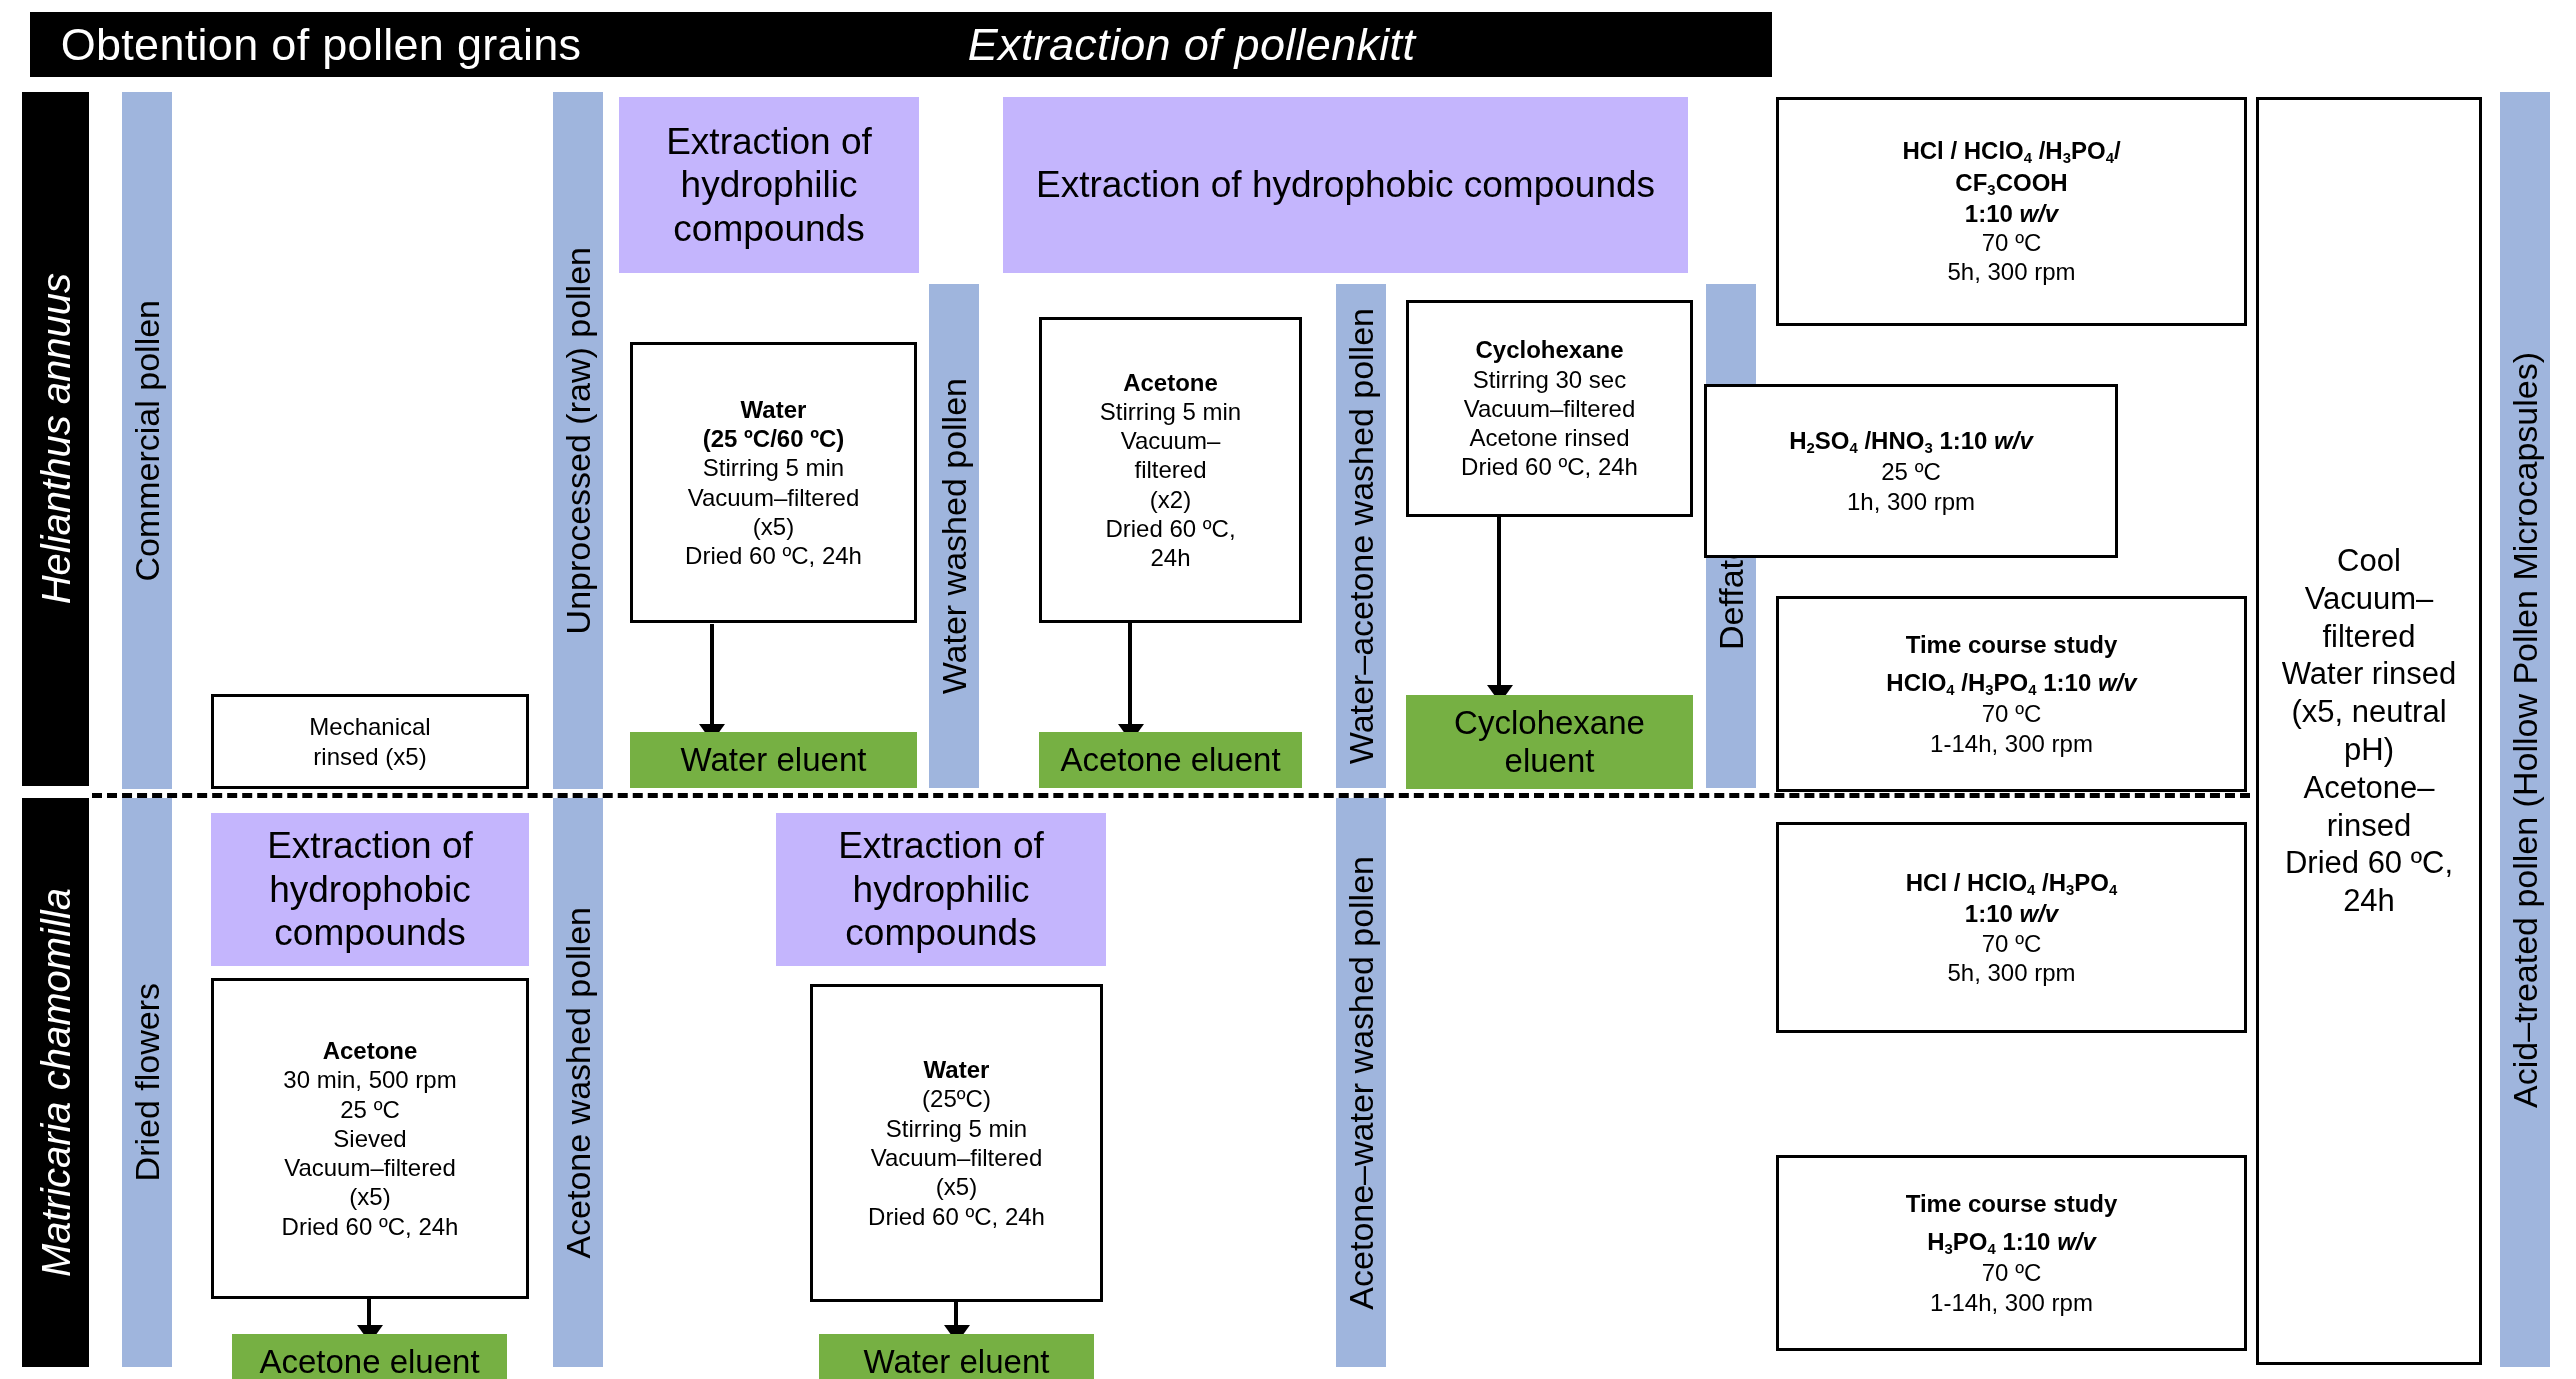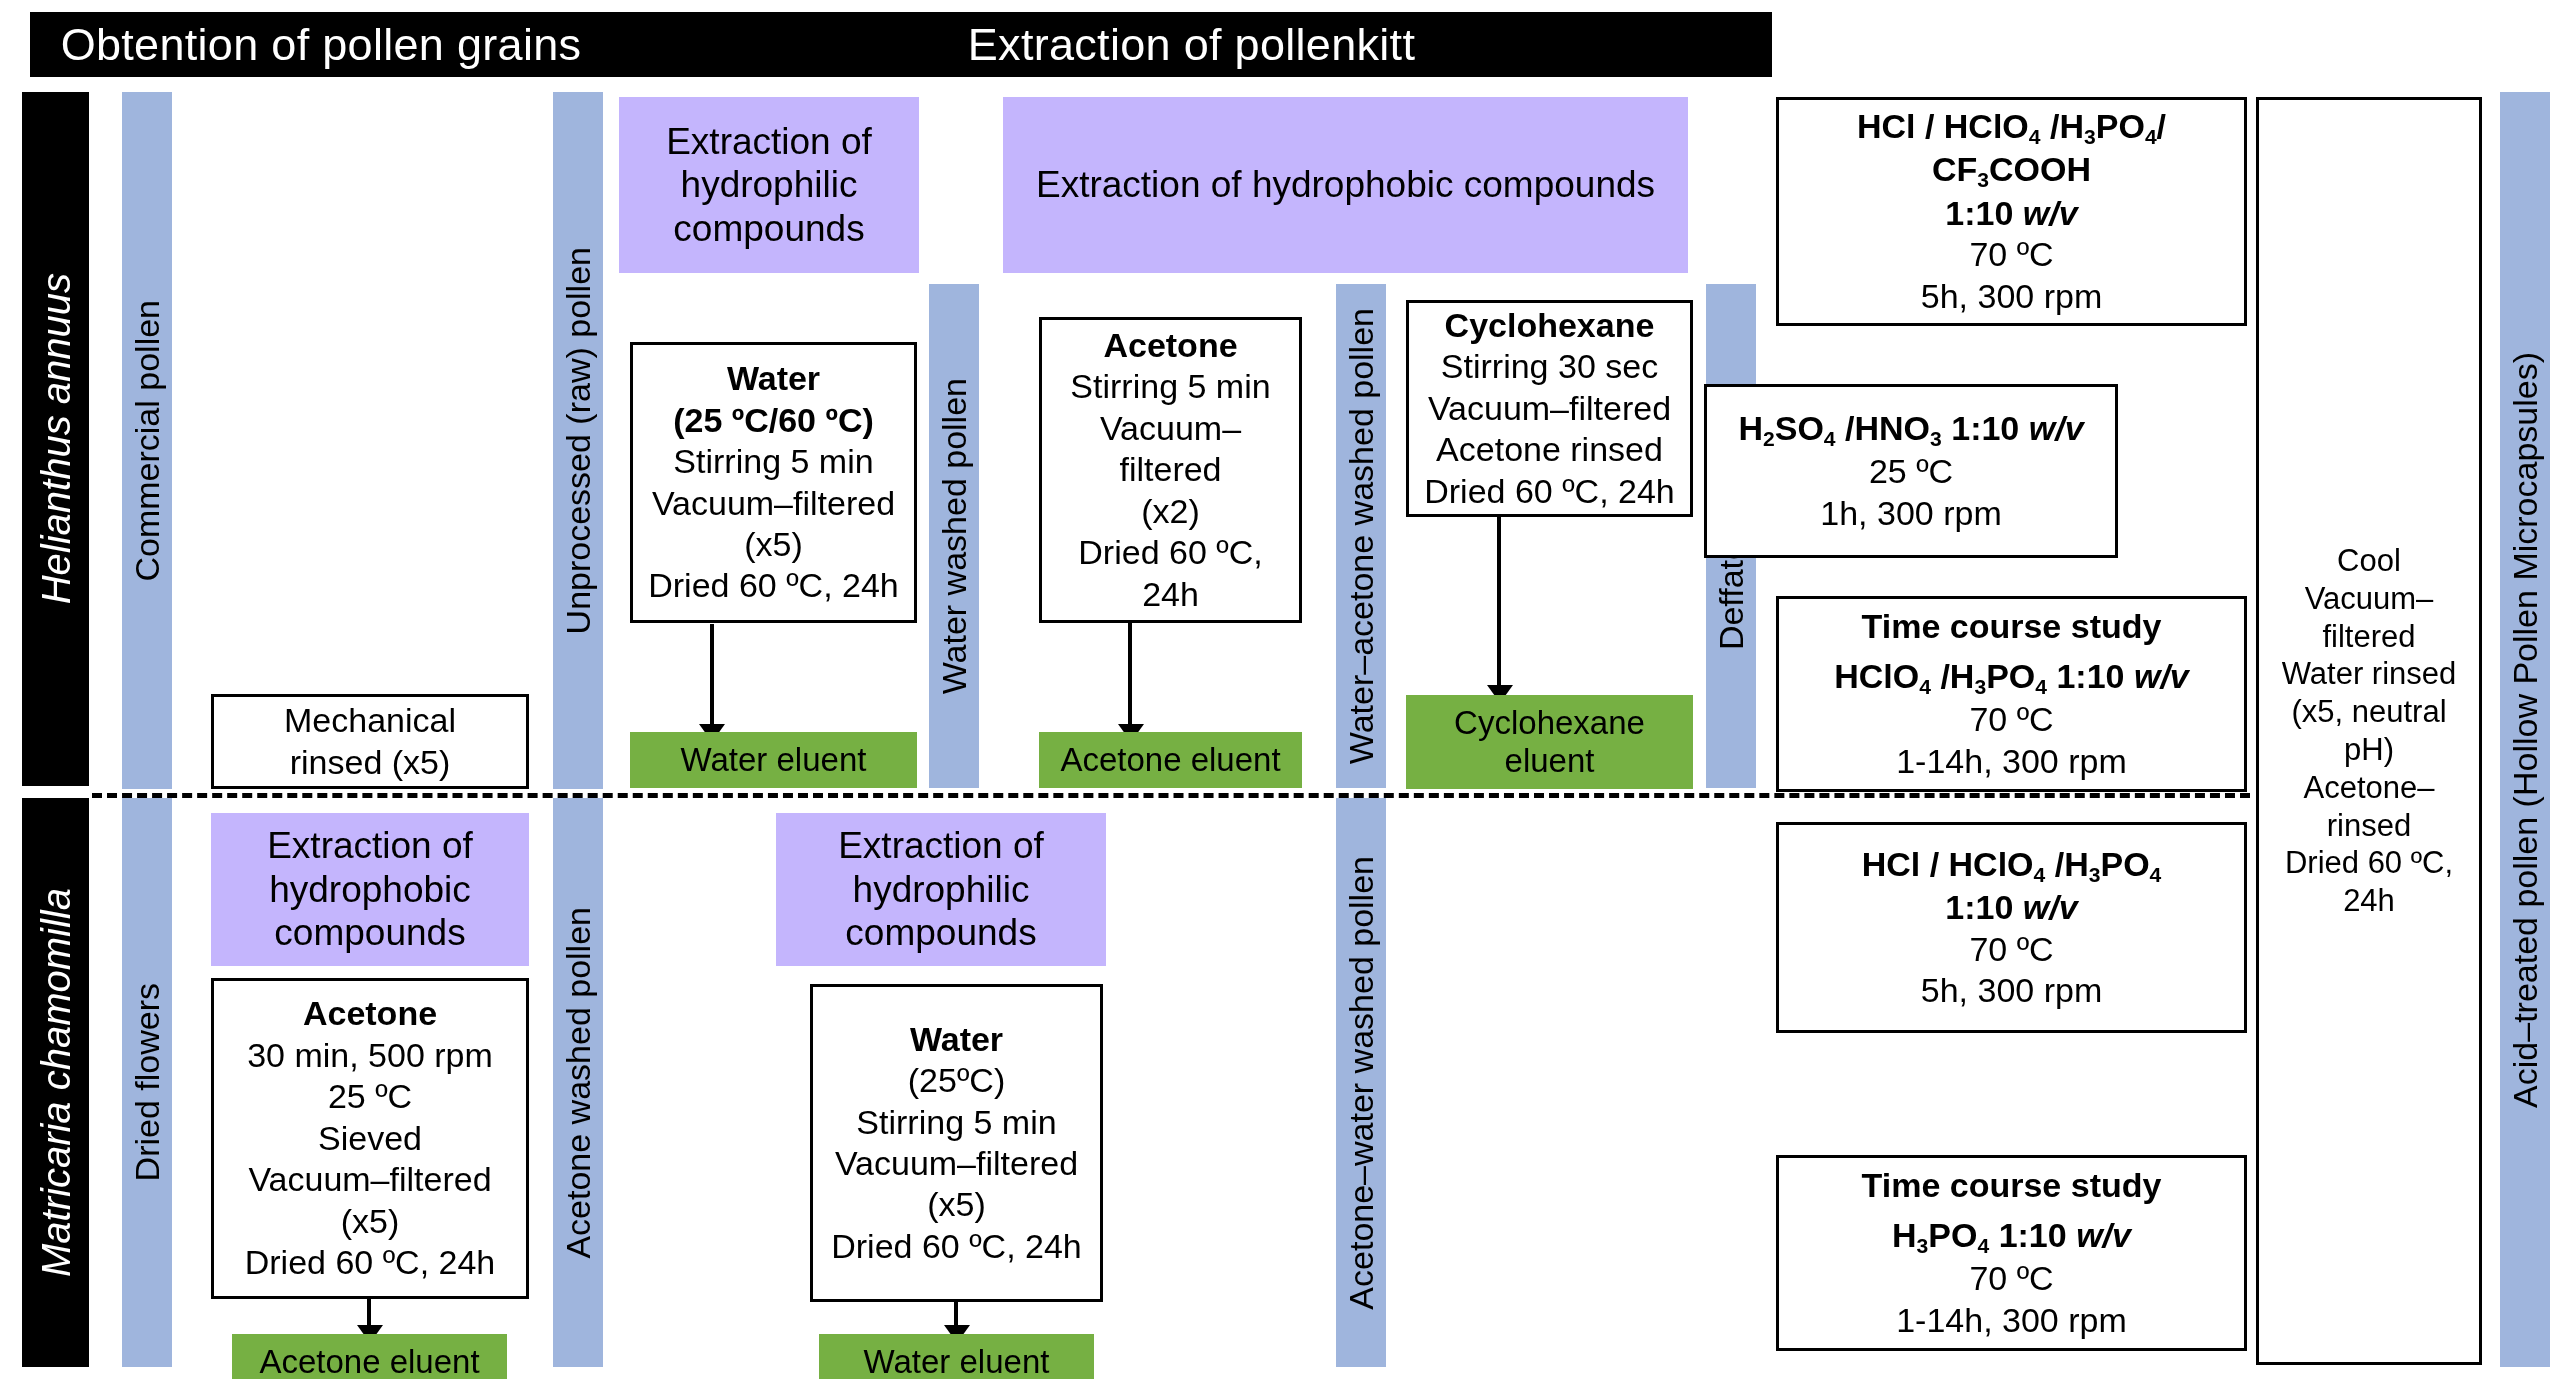--- a/index.html
+++ b/index.html
@@ -19,38 +19,38 @@
       font-size:40px;color:#fff;font-style:italic;line-height:1;}
 
   .orange{position:absolute;background:#c4b5fd;display:flex;align-items:center;justify-content:center;
       text-align:center;font-size:37px;line-height:1.18;color:#000;padding:3.7px 6.1px;box-sizing:border-box;}
 
   .green{position:absolute;background:#76B043;display:flex;align-items:center;justify-content:center;
       text-align:center;font-size:33px;line-height:1.15;color:#000;box-sizing:border-box;}
 
   .box{position:absolute;background:#fff;border:3.1px solid #000;box-sizing:border-box;
       display:flex;align-items:center;justify-content:center;text-align:center;
-      font-size:34px;line-height:1.22;color:#000;padding:4.9px 6.1px;}
+      font-size:24px;line-height:1.22;color:#000;padding:4.9px 6.1px;}
   .box .inner{width:100%;}
   .box i{font-style:italic;}
   sub{font-size:0.62em;vertical-align:-0.28em;}
 
   .arrow{position:absolute;background:#000;width:4.3px;}
   .arrowhead{position:absolute;width:0;height:0;border-left:13px solid transparent;
       border-right:13px solid transparent;border-top:18.3px solid #000;}
 
   .dashline{position:absolute;height:0;border-top:5.5px dashed #000;}
 </style>
 </head>
 <body>
 
 <div id="page">
 
   <div class="hdr" style="left:22px;top:12.2px;width:582px;height:65px;margin-left:8px;">Obtention of pollen grains</div>
-  <div class="hdr" style="left:611px;top:12.2px;width:1161px;height:65px;">Extraction of pollenkitt</div>
+  <div class="hdr" style="left:611px;top:12.2px;width:1161px;height:65px;font-style:italic;">Extraction of pollenkitt</div>
 
   <div class="specbar" style="left:22px;top:92px;width:67px;height:694px;">
     <span>Helianthus annuus</span>
   </div>
   <div class="specbar" style="left:22px;top:798px;width:67px;height:569px;">
     <span>Matricaria chamomilla</span>
   </div>
 
   <div class="vbar" style="left:122px;top:92px;width:50px;height:697px;">
     <span>Commercial pollen</span>

